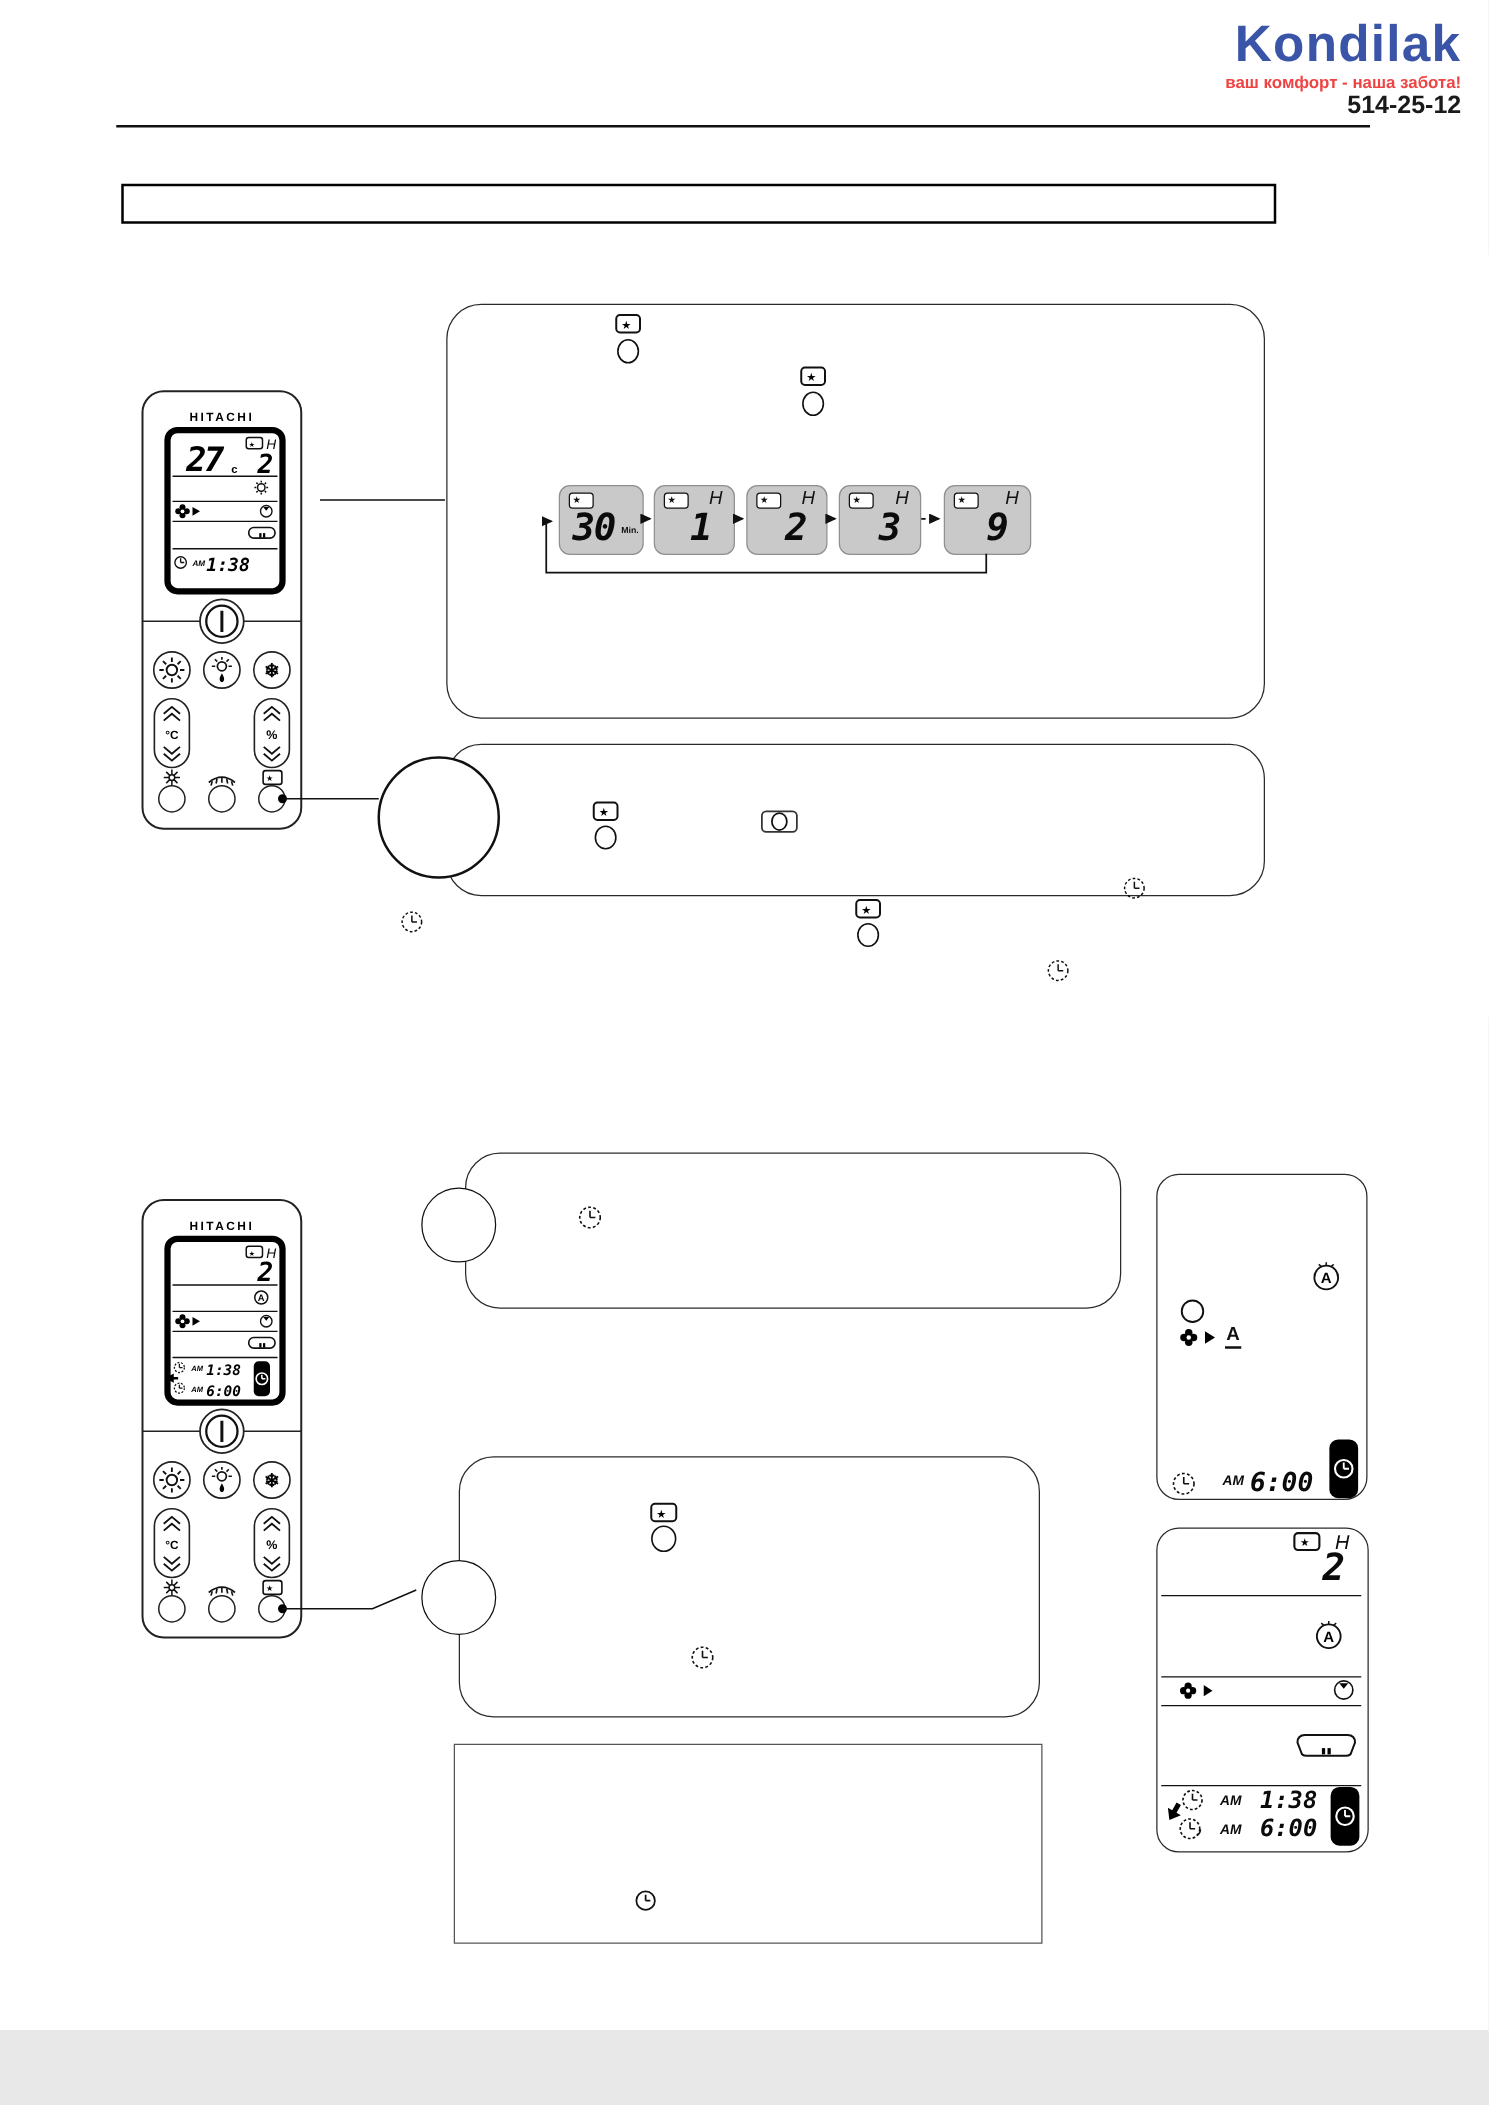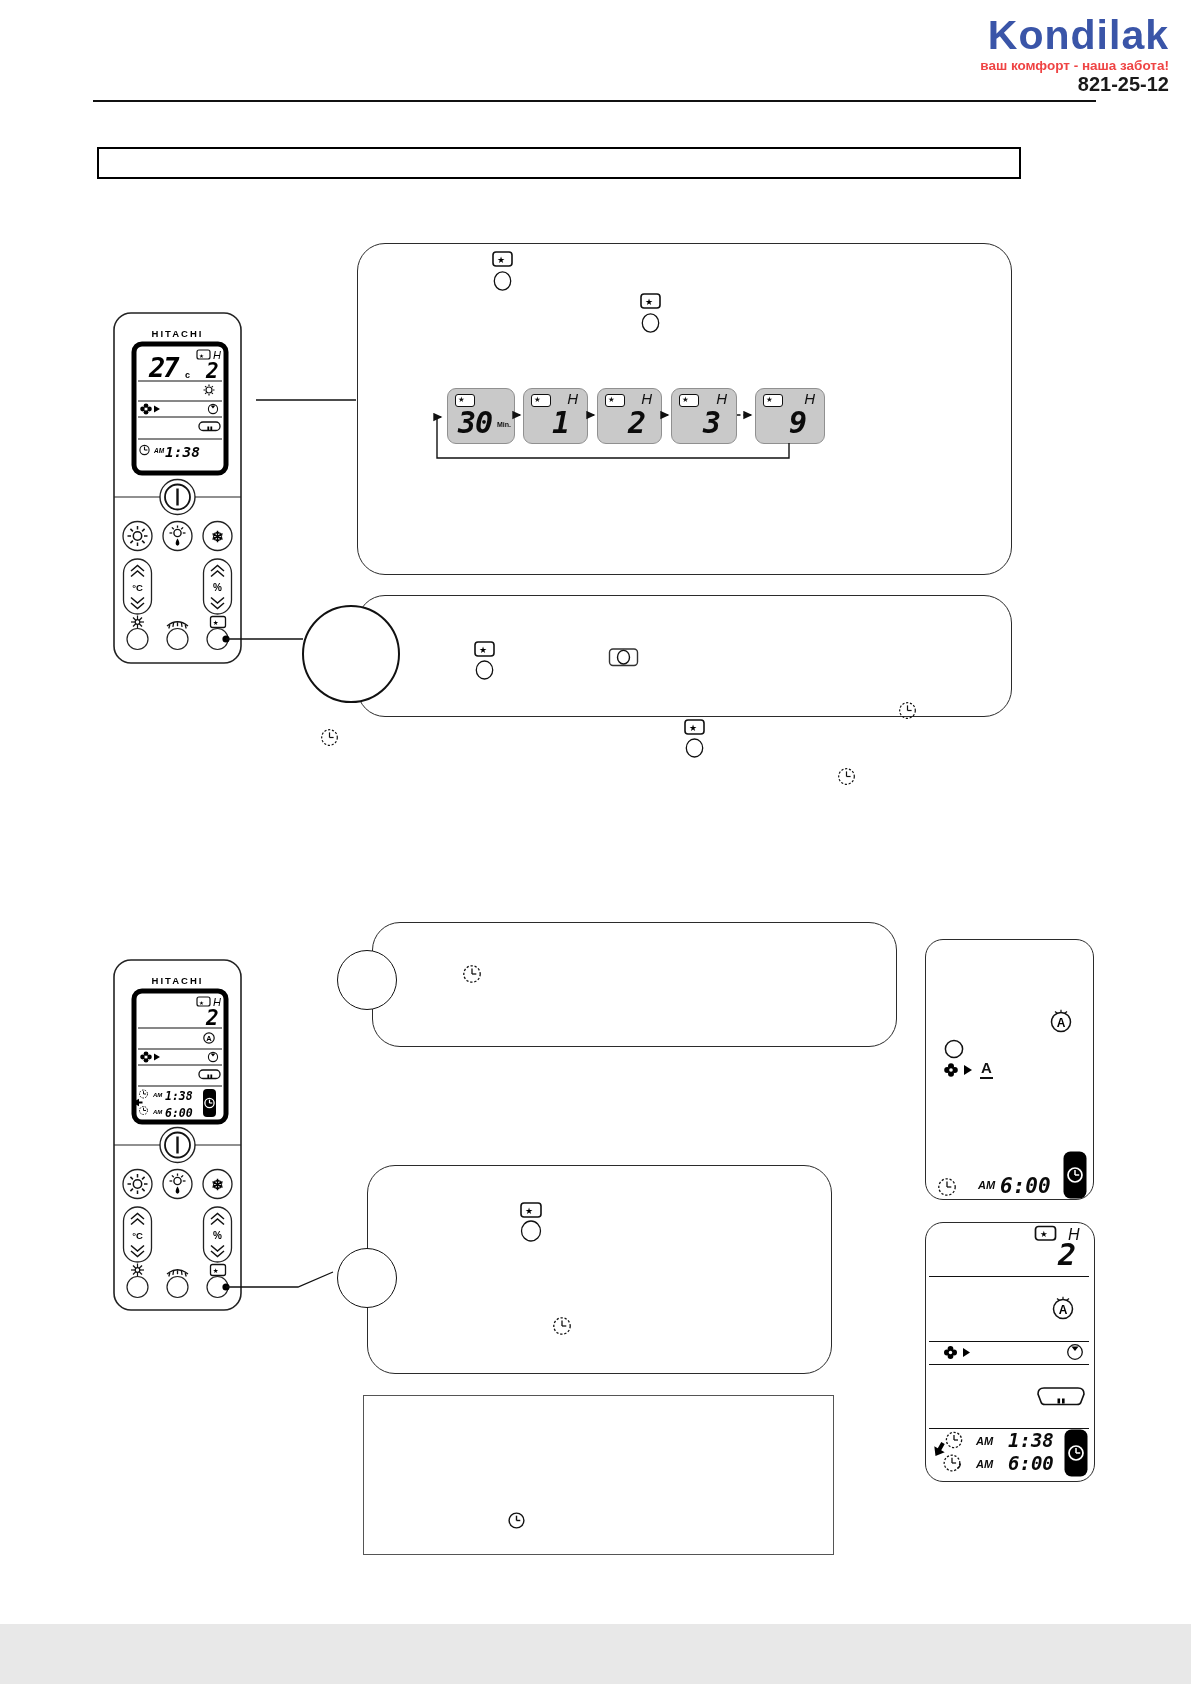--- a/index.html
+++ b/index.html
@@ -35,21 +35,21 @@
   .ovl{position:absolute;left:0;top:0;z-index:4;pointer-events:none;}
 </style>
 </head>
 <body>
 
 <div class="page">
 
   <div class="logo-block">
     <div class="logo-main">Kondilak</div>
     <div class="logo-tag">ваш комфорт - наша забота!</div>
-    <div class="logo-phone">821-25-12</div>
+    <div class="logo-phone">514-25-12</div>
   </div>
   <div class="hrule"></div>
 
   <div class="titlebox">
     <span></span>
   </div>
 
   <svg class="abs" style="left:105px;top:300px;z-index:3" width="150" height="380" viewBox="0 0 150 380">
     <rect x="9" y="13" width="127" height="350" rx="17" fill="#fff" stroke="#222" stroke-width="1.6"></rect>
     <text x="72.5" y="37" font-size="9.5" font-weight="bold" letter-spacing="2" text-anchor="middle">HITACHI</text>

